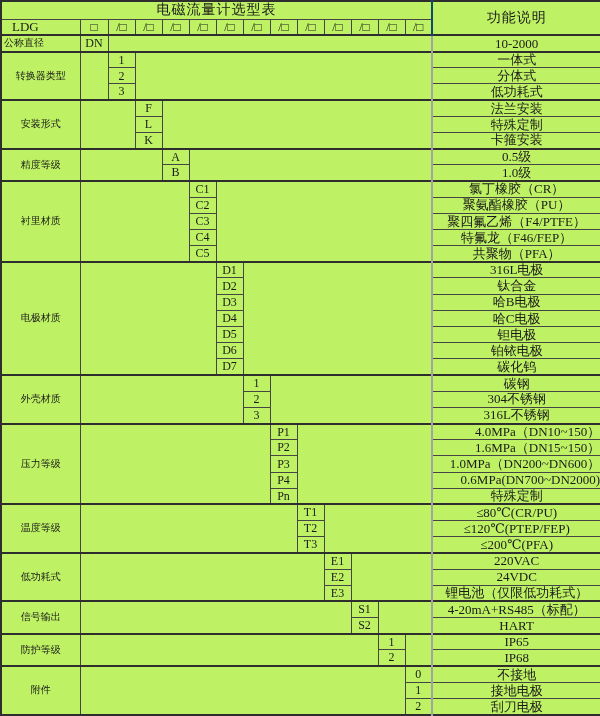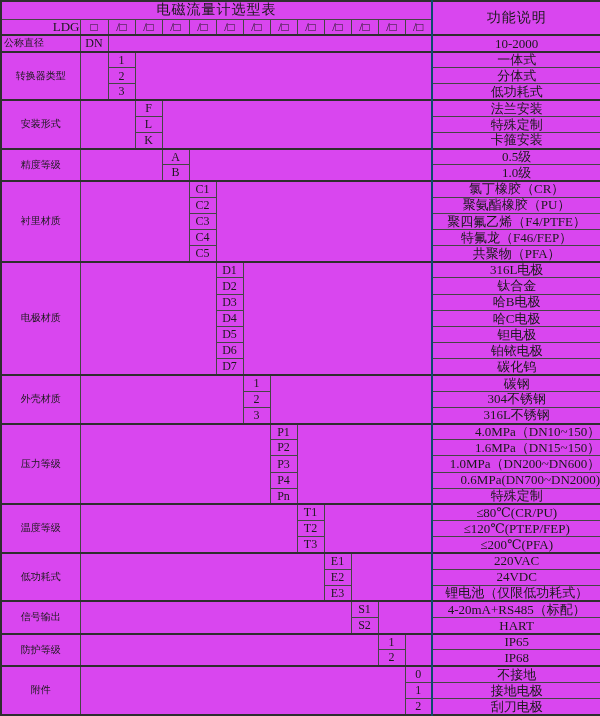--- a/index.html
+++ b/index.html
@@ -3,47 +3,47 @@
 <meta charset="utf-8">
 <style>
   html, body { margin: 0; padding: 0; }
   body {
     width: 600px; height: 716px;
     background: #ffffff;
     font-family: "Liberation Serif", "DejaVu Serif", serif;
     color: #1a1a1a;
     -webkit-font-smoothing: none;
   }
-  .page { width: 600px; height: 716px; overflow: hidden; background: #d946ef; }
+  .page { width: 600px; height: 716px; overflow: hidden; background: #bef264; }
   table.sel {
     border-collapse: collapse;
     table-layout: fixed;
     width: 600px; height: 716px;
     border: 2px solid #2e2e2e;
   }
   td {
     border: 1px solid #454545;
     padding: 0;
     font-size: 13px;
     text-align: center;
     vertical-align: middle;
     white-space: nowrap;
     overflow: hidden;
     line-height: 1.05;
   }
   tr { height: 16px; }
   tr.title-row { height: 18px; }
   td.title    { font-size: 14px; letter-spacing: 1px; }
   td.funchead { font-size: 14px; border-left: 2px solid #0c4a6e; letter-spacing: 1px; }
-  td.ldg      { text-align: right; padding-left: 10px; font-size: 13px; font-family: Liberation Serif, serif; }
+  td.ldg      { text-align: left; padding-left: 10px; font-size: 13px; font-family: Liberation Serif, serif; }
   td.box      { font-size: 12px; }
   td.code     { font-size: 12px; margin-top: 45px; }
   td.label    { font-size: 10px; }
   td.label.left { text-align: left; padding-left: 2px; }
-  td.desc     { border-left: 2px solid #0c4a6e; font-size: 13px; }
+  td.desc     { border-left: 2px solid #a3a3a3; font-size: 13px; }
   td.desc.left { text-align: right; padding-left: 8px; }
   tr.sec-start > td { border-top: 2px solid #2e2e2e; }
 </style>
 </head>
 <body>
 
 <div class="page">
   <table class="sel">
     <colgroup>
       <col style="width:79px">

